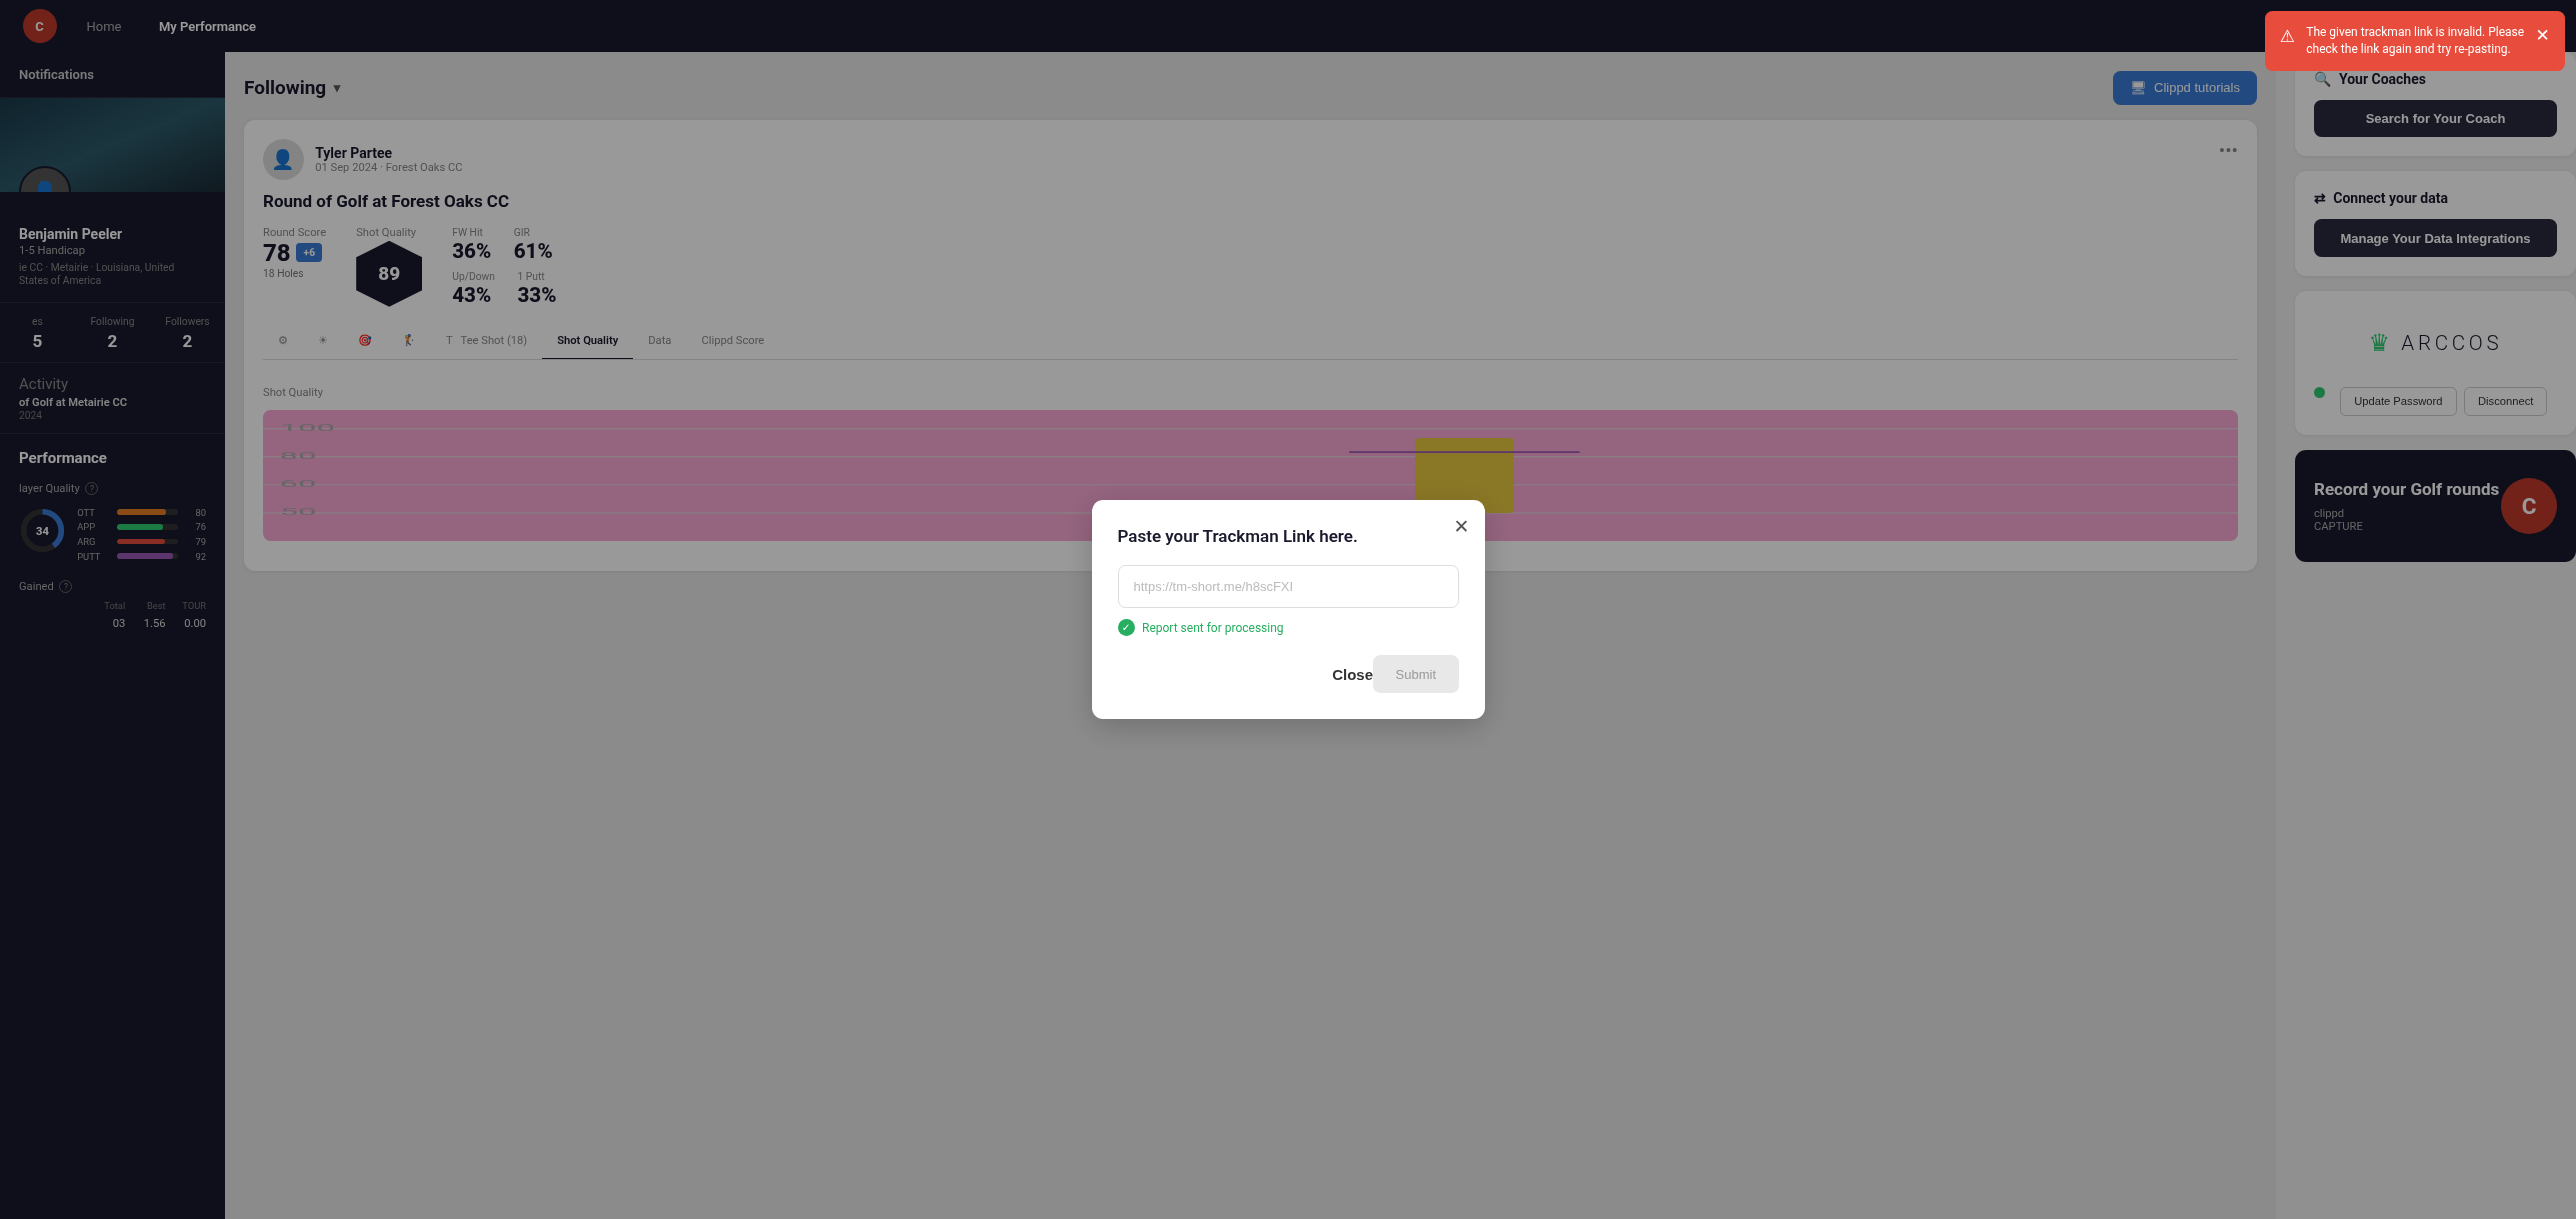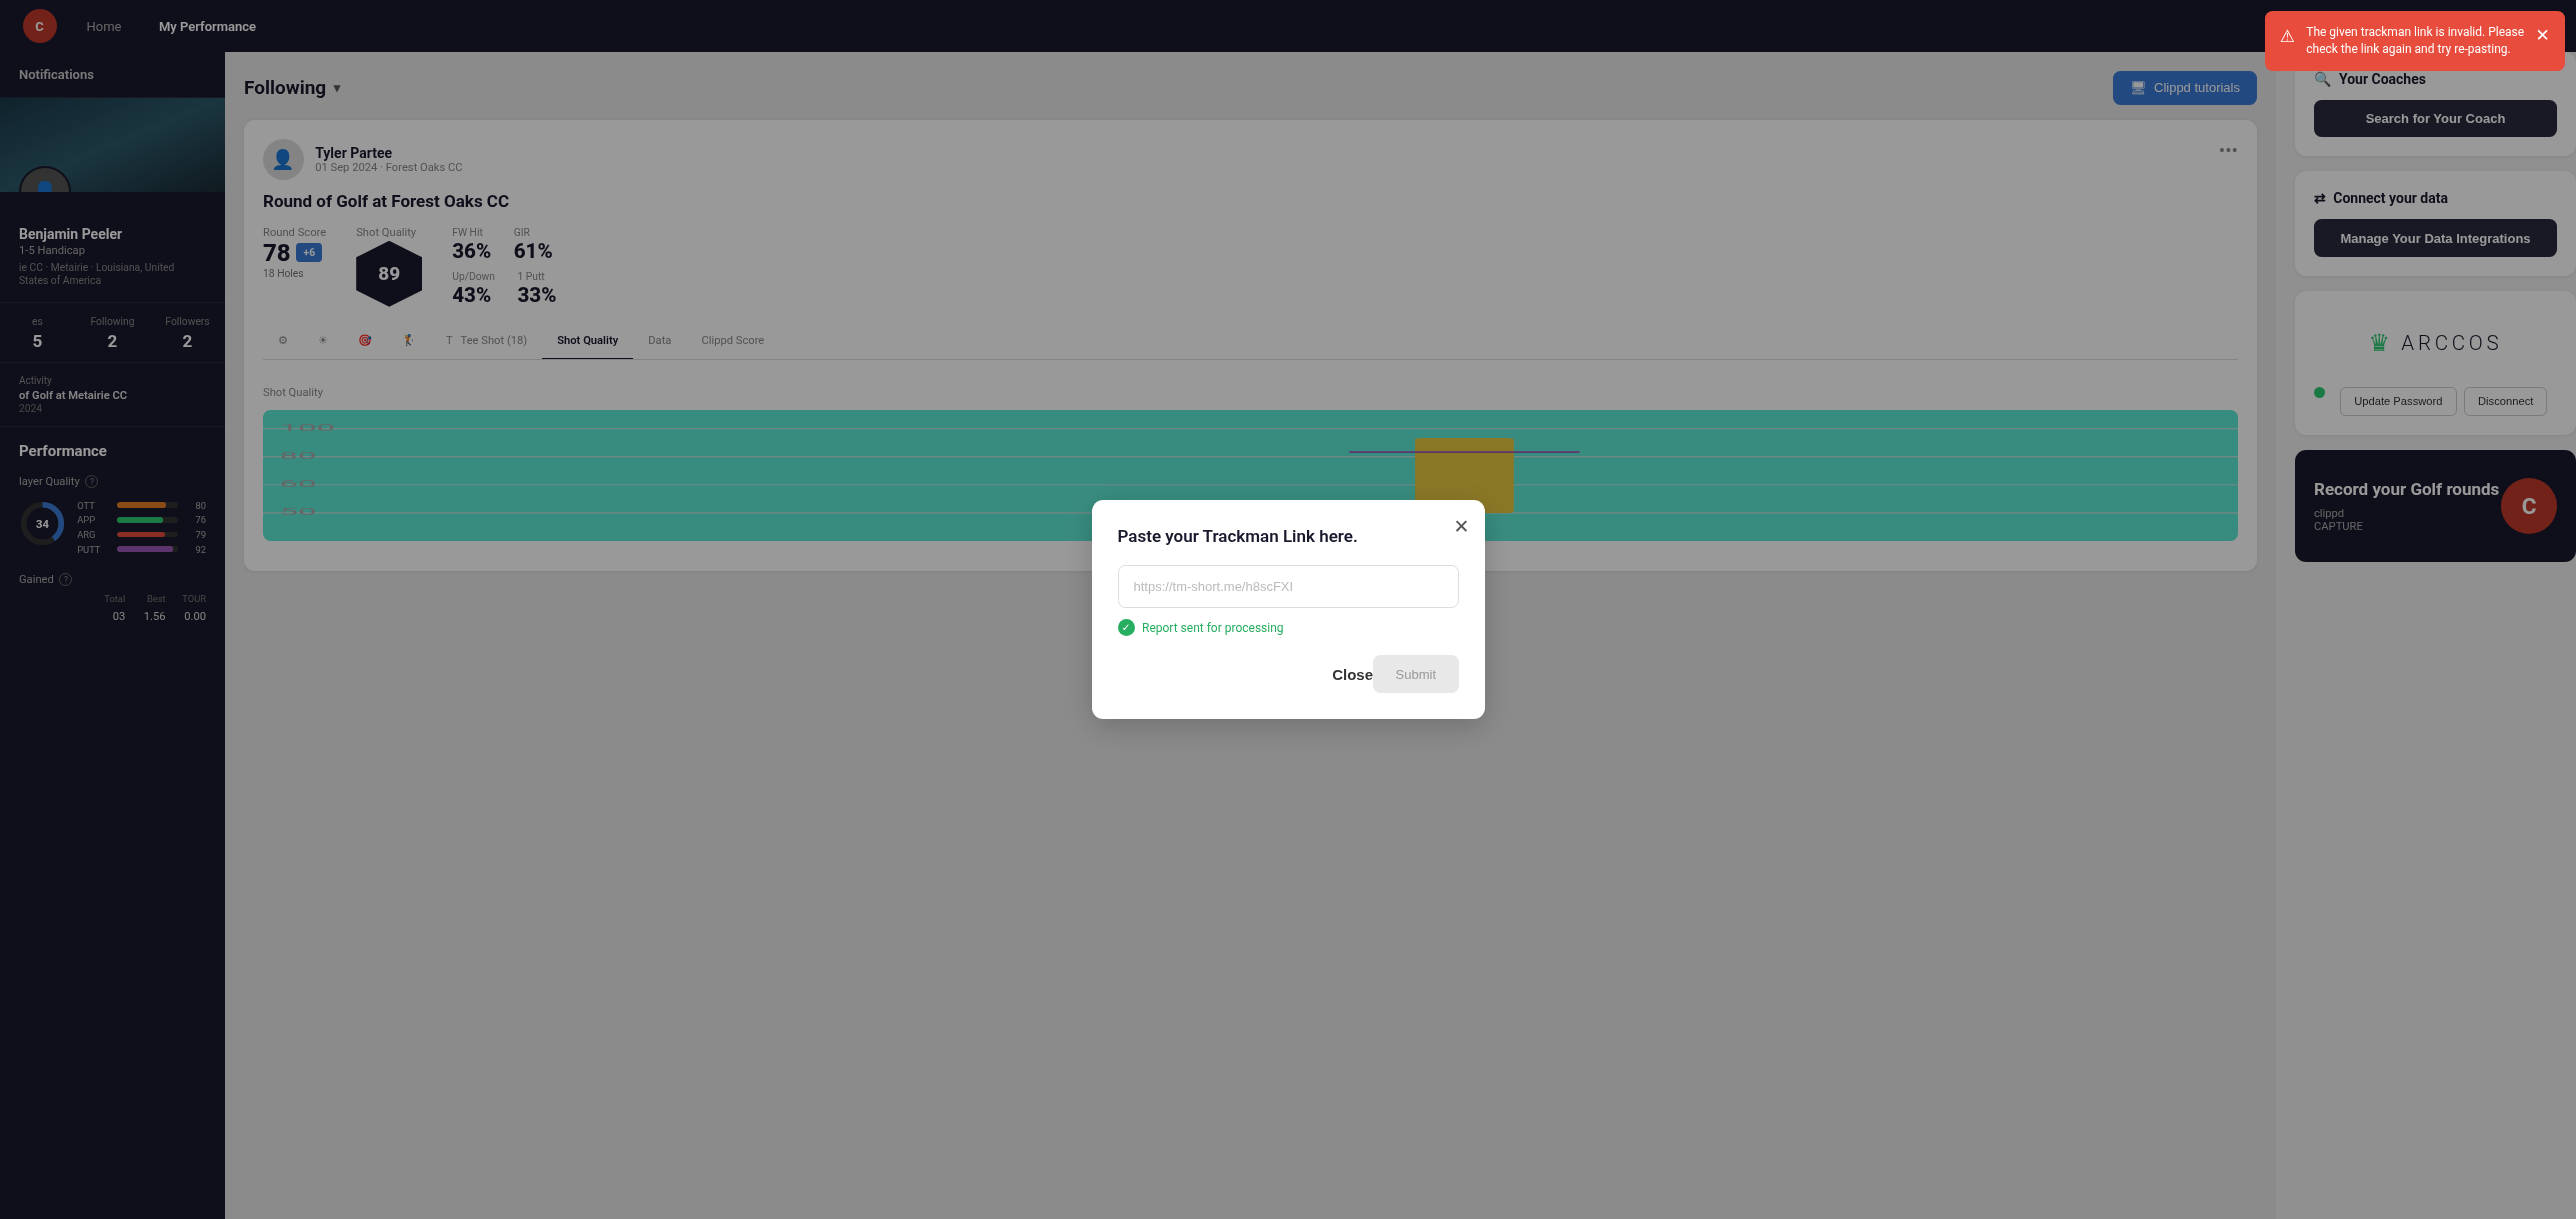--- a/index.html
+++ b/index.html
@@ -212,21 +212,21 @@
       margin-bottom: 3.7px;
     }
 
     
     .activity-section {
       padding: 11.2px 19px;
       border-bottom: 0.9px solid #2a2a3e;
     }
     .activity-label {
       color: #888;
-      font-size: 10px;
+      font-size: 15px;
       margin-bottom: 3.7px;
     }
     .activity-name {
       color: #ddd;
       font-size: 11.2px;
       font-weight: 600;
     }
     .activity-date {
       color: #777;
       font-size: 10.3px;
@@ -656,21 +656,21 @@
       border: none;
       padding: 11.2px 22.5px;
       border-radius: 7.5px;
       font-size: 13px;
       color: #999;
       cursor: not-allowed;
     }
 
     .chart-placeholder {
       height: 131px;
-      background: #5eead4;
+      background: #f9a8d4;
       border-radius: 7.5px;
       margin-top: 11.2px;
       position: relative;
       overflow: hidden;
     }
 
     .tab-bar {
       display: flex;
       gap: 0;
       border-bottom: 0.9px solid #ddd;

